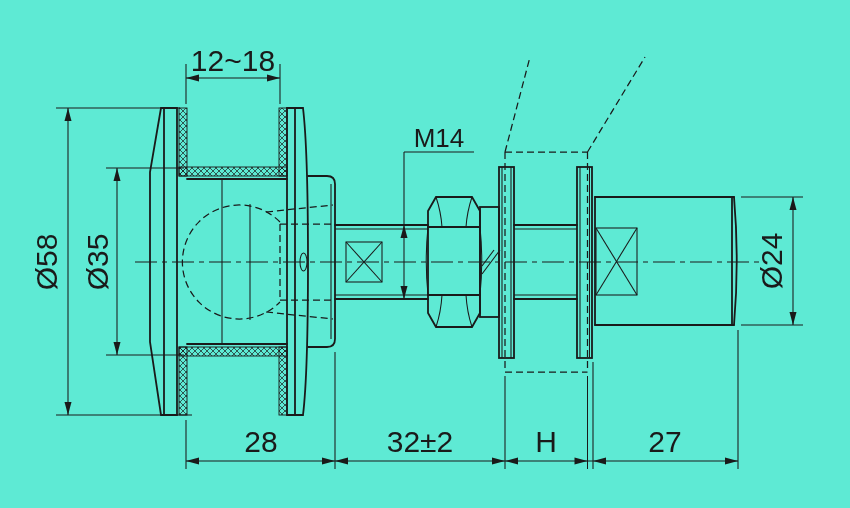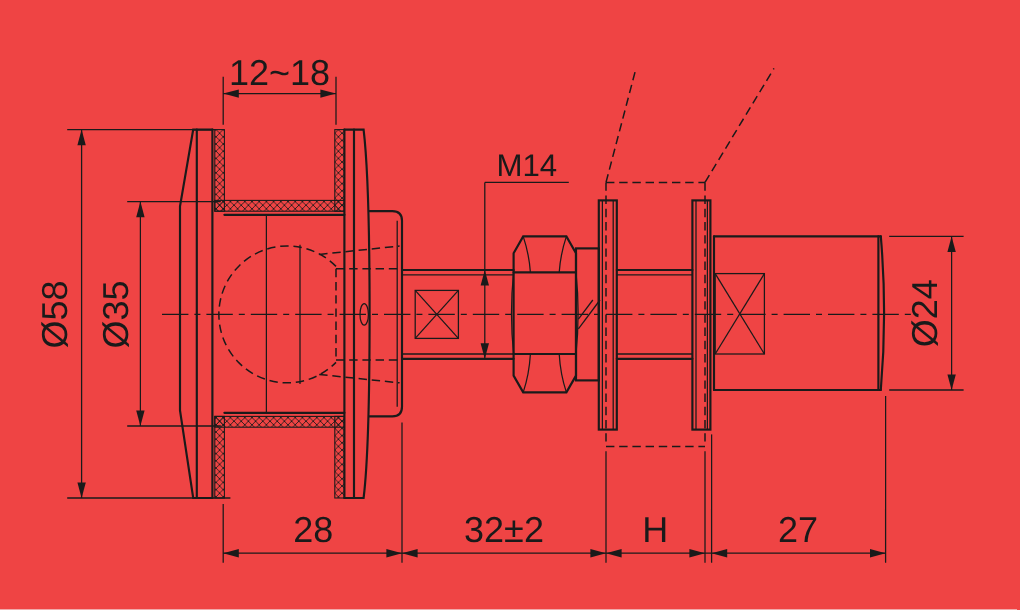--- a/index.html
+++ b/index.html
@@ -1,18 +1,18 @@
 <!DOCTYPE html>
 <html><head>
 <meta charset="utf-8">
 <style>
   html,body{margin:0;padding:0;background:#f4f4f4;}
   .sheet{
     width:850px;height:508px;position:relative;margin:0 auto;
-    background:#ef4444;overflow:hidden;
+    background:#5eead4;overflow:hidden;
     font-family:"Liberation Sans","DejaVu Sans",sans-serif;
   }
   svg{display:block;}
   text{
     font-family:"Liberation Sans","DejaVu Sans",sans-serif;
     fill:#1a1a1a;
   }
   .dim-txt{font-size:30px;}
   .thread-txt{font-size:26px;}
   .outline{stroke:#1a1a1a;stroke-width:1.8;fill:none;stroke-linecap:round;}

